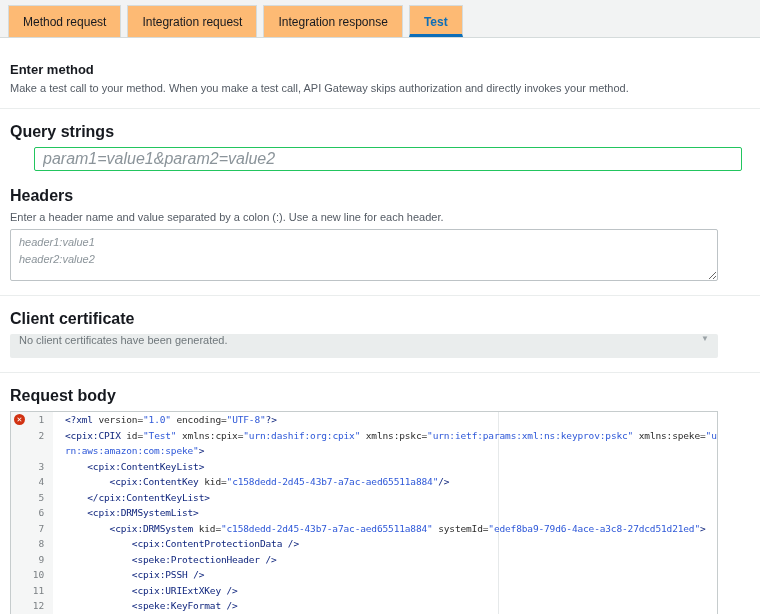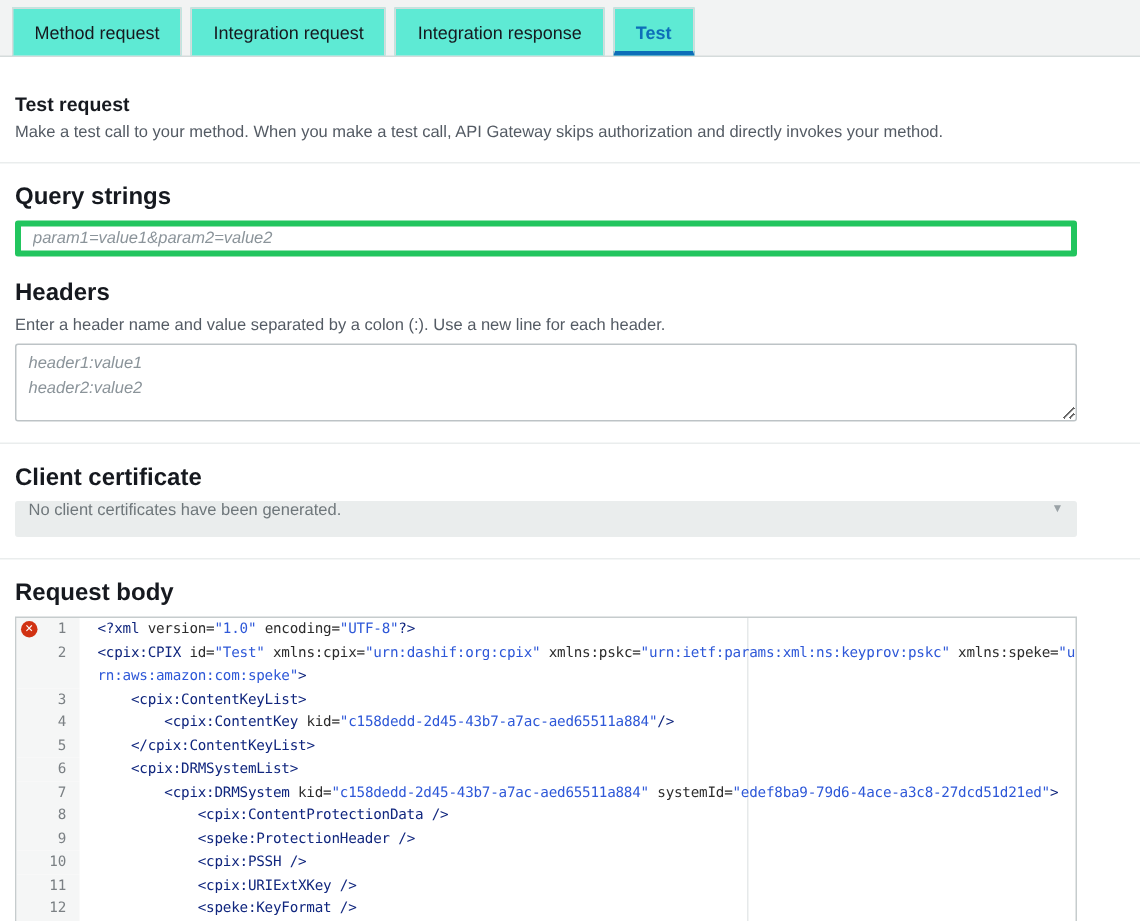--- a/index.html
+++ b/index.html
@@ -17,21 +17,21 @@
   
   .tabbar{
     background:#f2f3f3;
     border-bottom:1px solid #d5dbdb;
     padding:5px 0 0 8px;
     display:flex;
     gap:6px;
     height:38px;
   }
   .tab{
-    background:#5eead4;
+    background:#fdba74;
     border:1px solid #d5dbdb;
     border-bottom:none;
     padding:9px 14px 0;
     font-size:12px;
     color:#16191f;
     cursor:pointer;
     white-space:nowrap;
   }
   .tab.active{
     color:var(--accent);
@@ -40,23 +40,23 @@
   }
   
   .section{margin:0 42px 0 10px;}
   .intro{margin-top:24px;}
   h1{font-size:13px;font-weight:700;margin-bottom:5px;}
   h2{font-size:16px;font-weight:700;margin-bottom:6px;}
   .desc{font-size:11px;color:#545b64;margin-bottom:6px;}
   .rule{height:1px;background:#eaeded;margin:14px 0;}
   .text-input{
     width:100%;height:24px;
-    border:4px solid #22c55e;border-radius:2px;
-    padding:0 8px;font-size:11px;
-    font-family:"Liberation Sans",sans-serif;color:#16191f;background:#fff;
+    border:1px solid #22c55e;border-radius:2px;
+    padding:0 8px;font-size:16px;
+    font-family:"Liberation Sans",sans-serif;color:#16191f;background:#fff;margin-left:24px;
   }
   .headers-area{
     width:100%;height:52px;
     border:1px solid #bdc3c6;border-radius:2px;
     padding:4px 8px;font-size:11px;line-height:1.55;
     font-family:"Liberation Sans",sans-serif;color:#16191f;
     resize:vertical;display:block;
   }
   ::placeholder{font-style:italic;color:#8b949a;opacity:1;}
   .select-disabled{
@@ -108,21 +108,21 @@
 <div>
 
   <div class="tabbar" id="tabbar">
       <div class="tab">Method request</div>
       <div class="tab">Integration request</div>
       <div class="tab">Integration response</div>
       <div class="tab active">Test</div>
     </div>
 
   <div class="section intro">
-    <h1>Test request</h1>
+    <h1>Enter method</h1>
     <p class="desc">Make a test call to your method. When you make a test call, API Gateway skips authorization and directly invokes your method.</p>
   </div>
 
   <div class="rule"></div>
 
   <div class="section">
     <h2>Query strings</h2>
     <input class="text-input" type="text" placeholder="param1=value1&amp;param2=value2" style="">
   </div>
 

